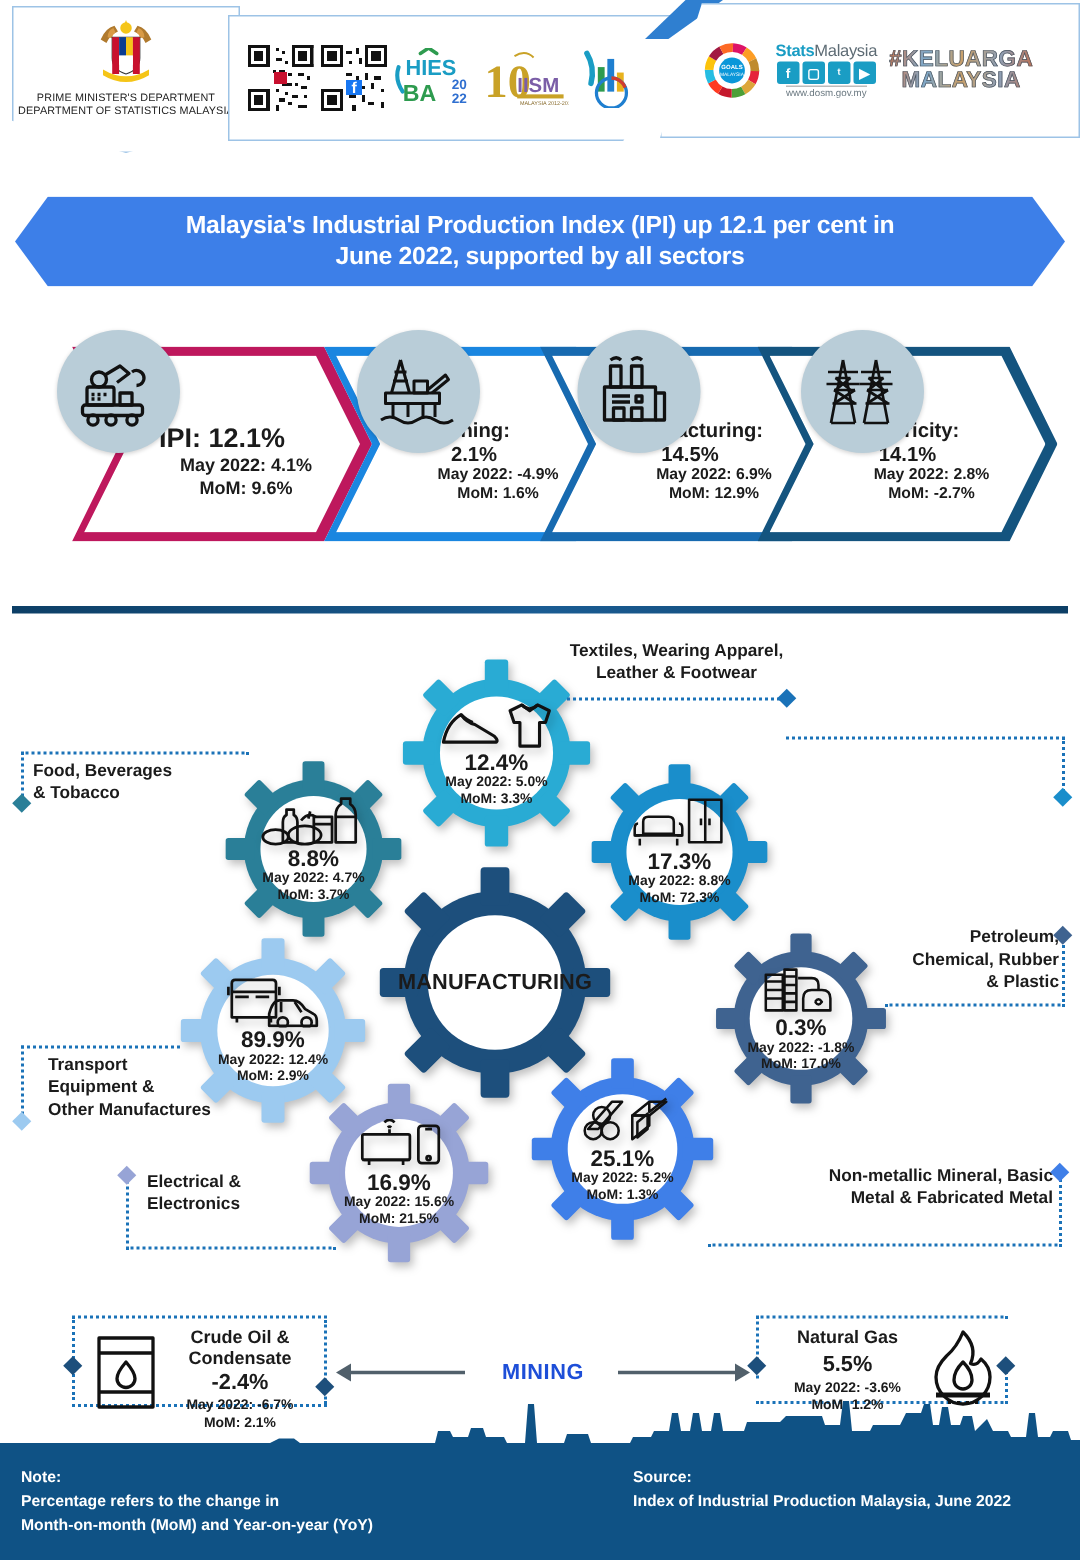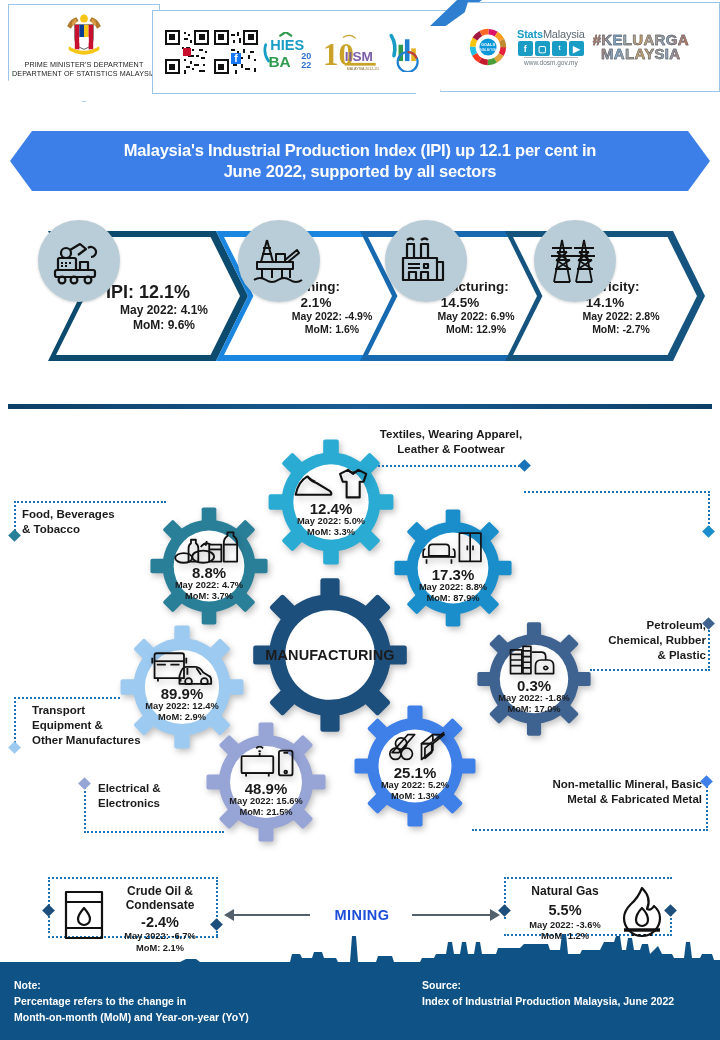--- a/index.html
+++ b/index.html
@@ -310,21 +310,21 @@
 
 <div class="title-banner">
   <div class="title-banner-txt">
     <div>Malaysia's Industrial Production Index (IPI) up 12.1 per cent in</div>
     <div>June 2022, supported by all sectors</div>
   </div>
 </div>
 
 <div class="kpi-row">
 
-  <div class="kpi kpi-big" style="left:48px;background:#0c4a6e;">
+  <div class="kpi kpi-big" style="left:48px;background:#be185d;">
     <div class="kpi-inner">
       <div class="kpi-name">IPI: 12.1%</div>
       <div class="kpi-sub">May 2022: 4.1%</div>
       <div class="kpi-sub">MoM: 9.6%</div>
     </div>
   </div>
   <div class="kpi-circle" style="left:38px;top:17px;">
     <svg width="54" height="50" viewBox="0 0 54 50">
       <g fill="none" stroke="#111" stroke-width="2.2" stroke-linejoin="round">
         <rect x="6" y="22" width="18" height="12" rx="1.5"></rect>
@@ -522,21 +522,21 @@
           <path d="M42.5 1 v25"></path>
             <path d="M40 12 v4 M45 12 v4"></path>
           <path d="M6 14 q0 -3 3 -3 h12 q3 0 3 3 v7 h-18 z"></path>
           <path d="M3 15 q-2 0 -2 3 v4 h3 M27 15 q2 0 2 3 v4 h-3"></path>
           <path d="M1 22 h28"></path>
           <path d="M4 24 v4 M26 24 v4"></path>
         </g>
       </svg>
       <div class="g-val">17.3%</div>
       <div class="g-sub">May 2022: 8.8%</div>
-      <div class="g-sub">MoM: 87.9%</div>
+      <div class="g-sub">MoM: 72.3%</div>
     </div>
   </div>
 
   <div class="gear" style="left:475px;top:205px;width:118px;height:118px;">
     <svg width="118" height="118" viewBox="0 0 100 100">
       <g fill="#3f6390">
         <circle cx="50" cy="50" r="38"></circle>
         <rect x="44" y="2" width="12" height="16" rx="1.5"></rect>
           <rect x="44" y="82" width="12" height="16" rx="1.5"></rect>
         <rect x="2" y="44" width="16" height="12" rx="1.5"></rect>
@@ -622,21 +622,21 @@
           <path d="M17 2 q3 -3 6 0 M19 5 q1 -1 2 0"></path>
           <path d="M20 6 v3"></path>
           <rect x="4" y="9" width="28" height="15" rx="1"></rect>
           <path d="M4 24 h28"></path>
           <path d="M8 24 v3 M28 24 v3"></path>
           <rect x="37" y="4" width="12" height="22" rx="2"></rect>
           <path d="M41 6 h4"></path>
             <circle cx="43" cy="23" r="1.2"></circle>
         </g>
       </svg>
-      <div class="g-val">48.9%</div>
+      <div class="g-val">16.9%</div>
       <div class="g-sub">May 2022: 15.6%</div>
       <div class="g-sub">MoM: 21.5%</div>
     </div>
   </div>
 
   <div class="gear" style="left:352px;top:288px;width:126px;height:126px;">
     <svg width="126" height="126" viewBox="0 0 100 100">
       <g fill="#3f7fe8">
         <circle cx="50" cy="50" r="38"></circle>
         <rect x="44" y="2" width="12" height="16" rx="1.5"></rect>

